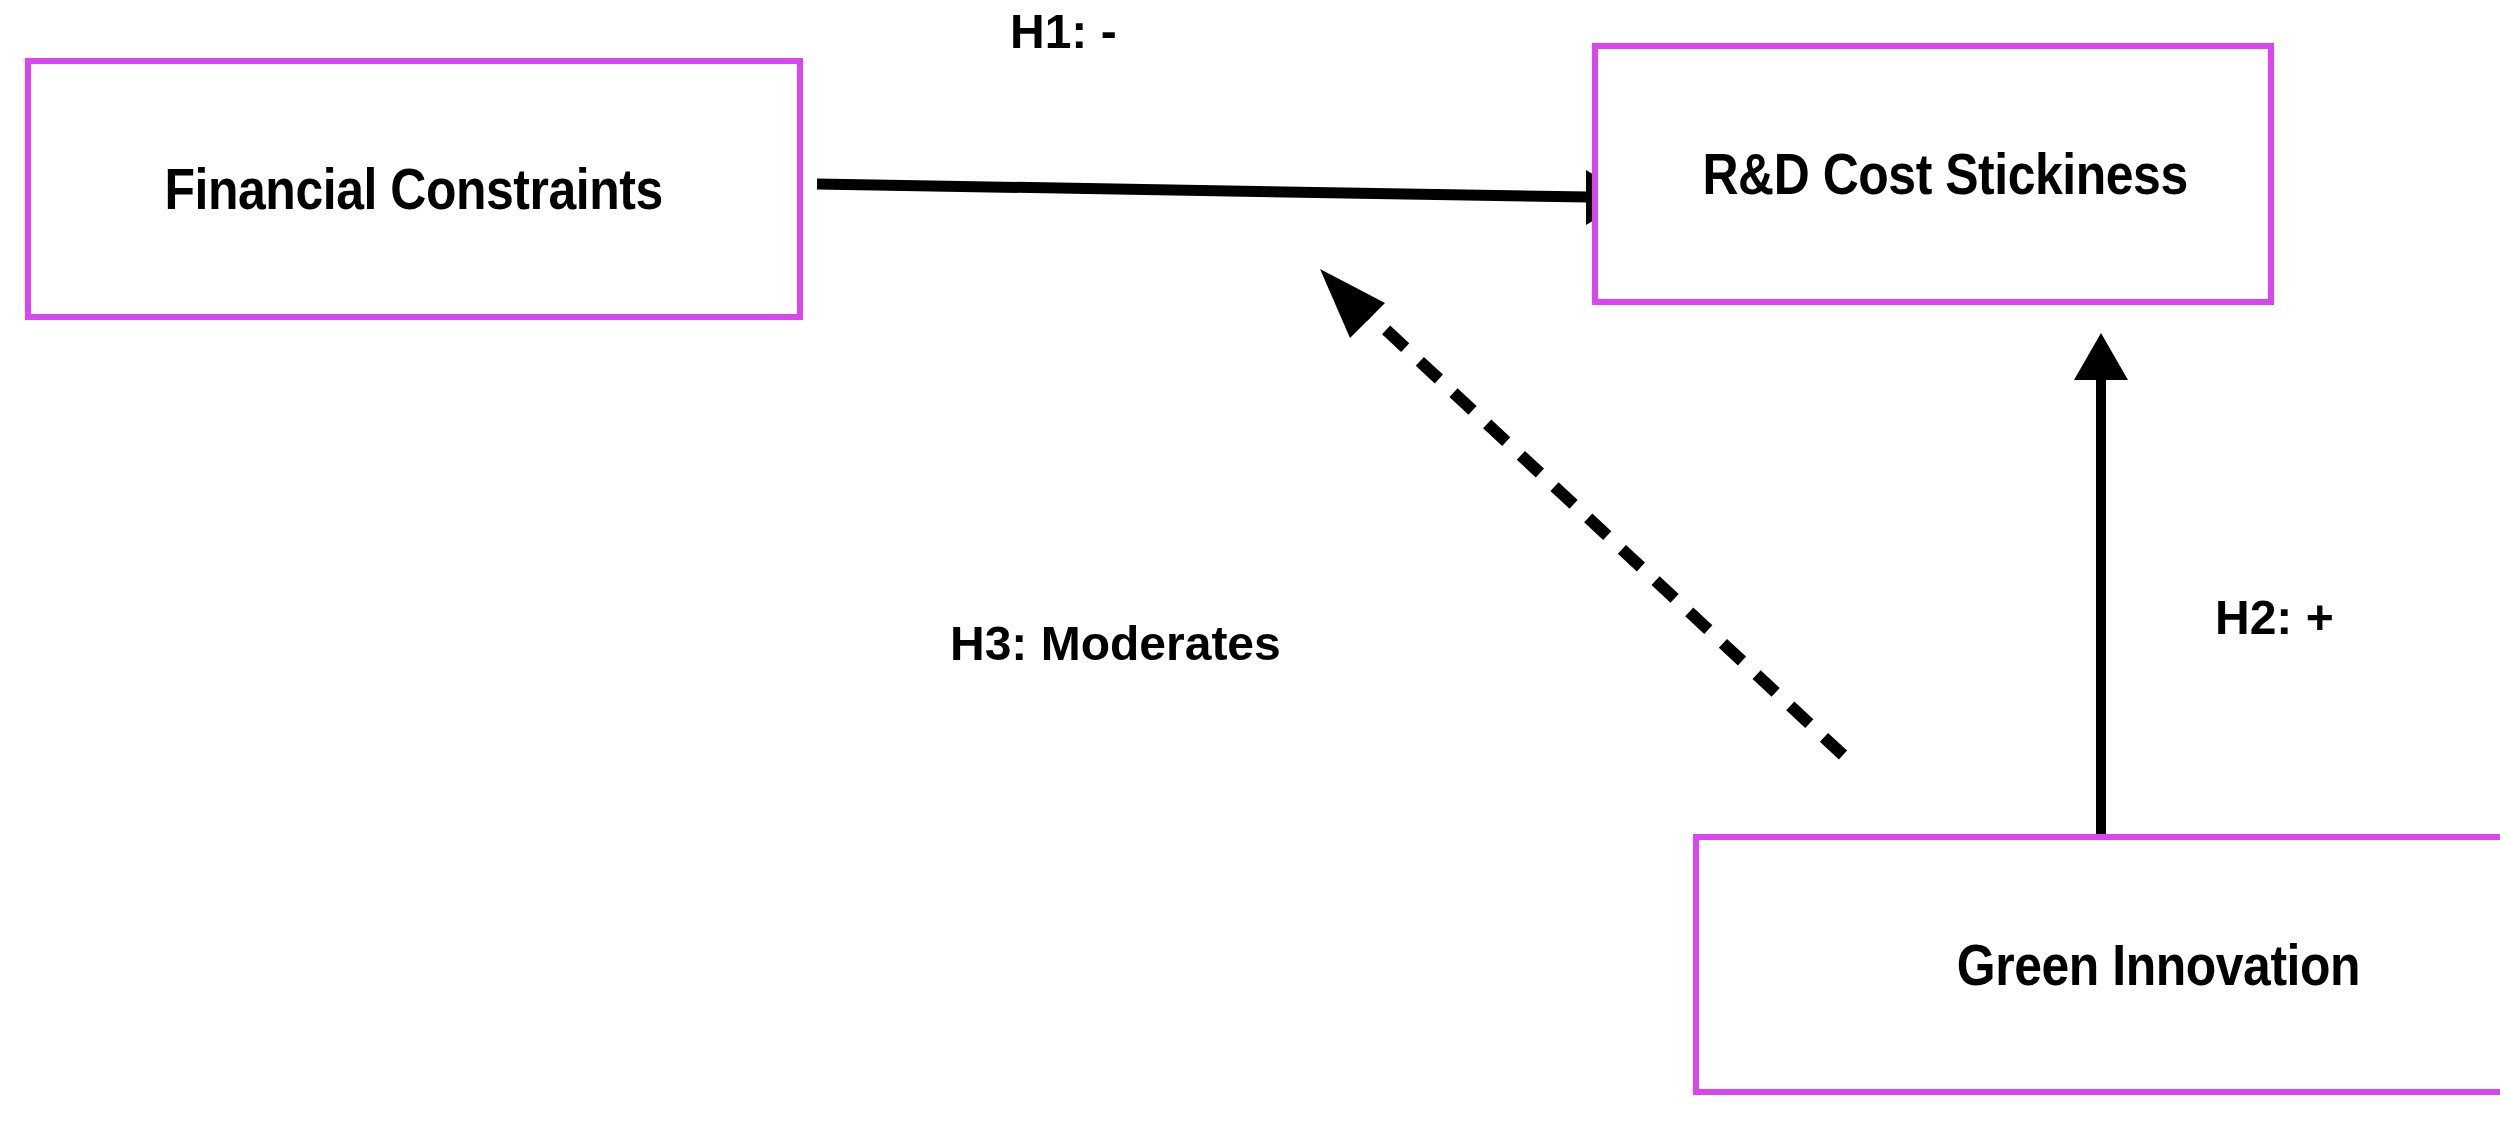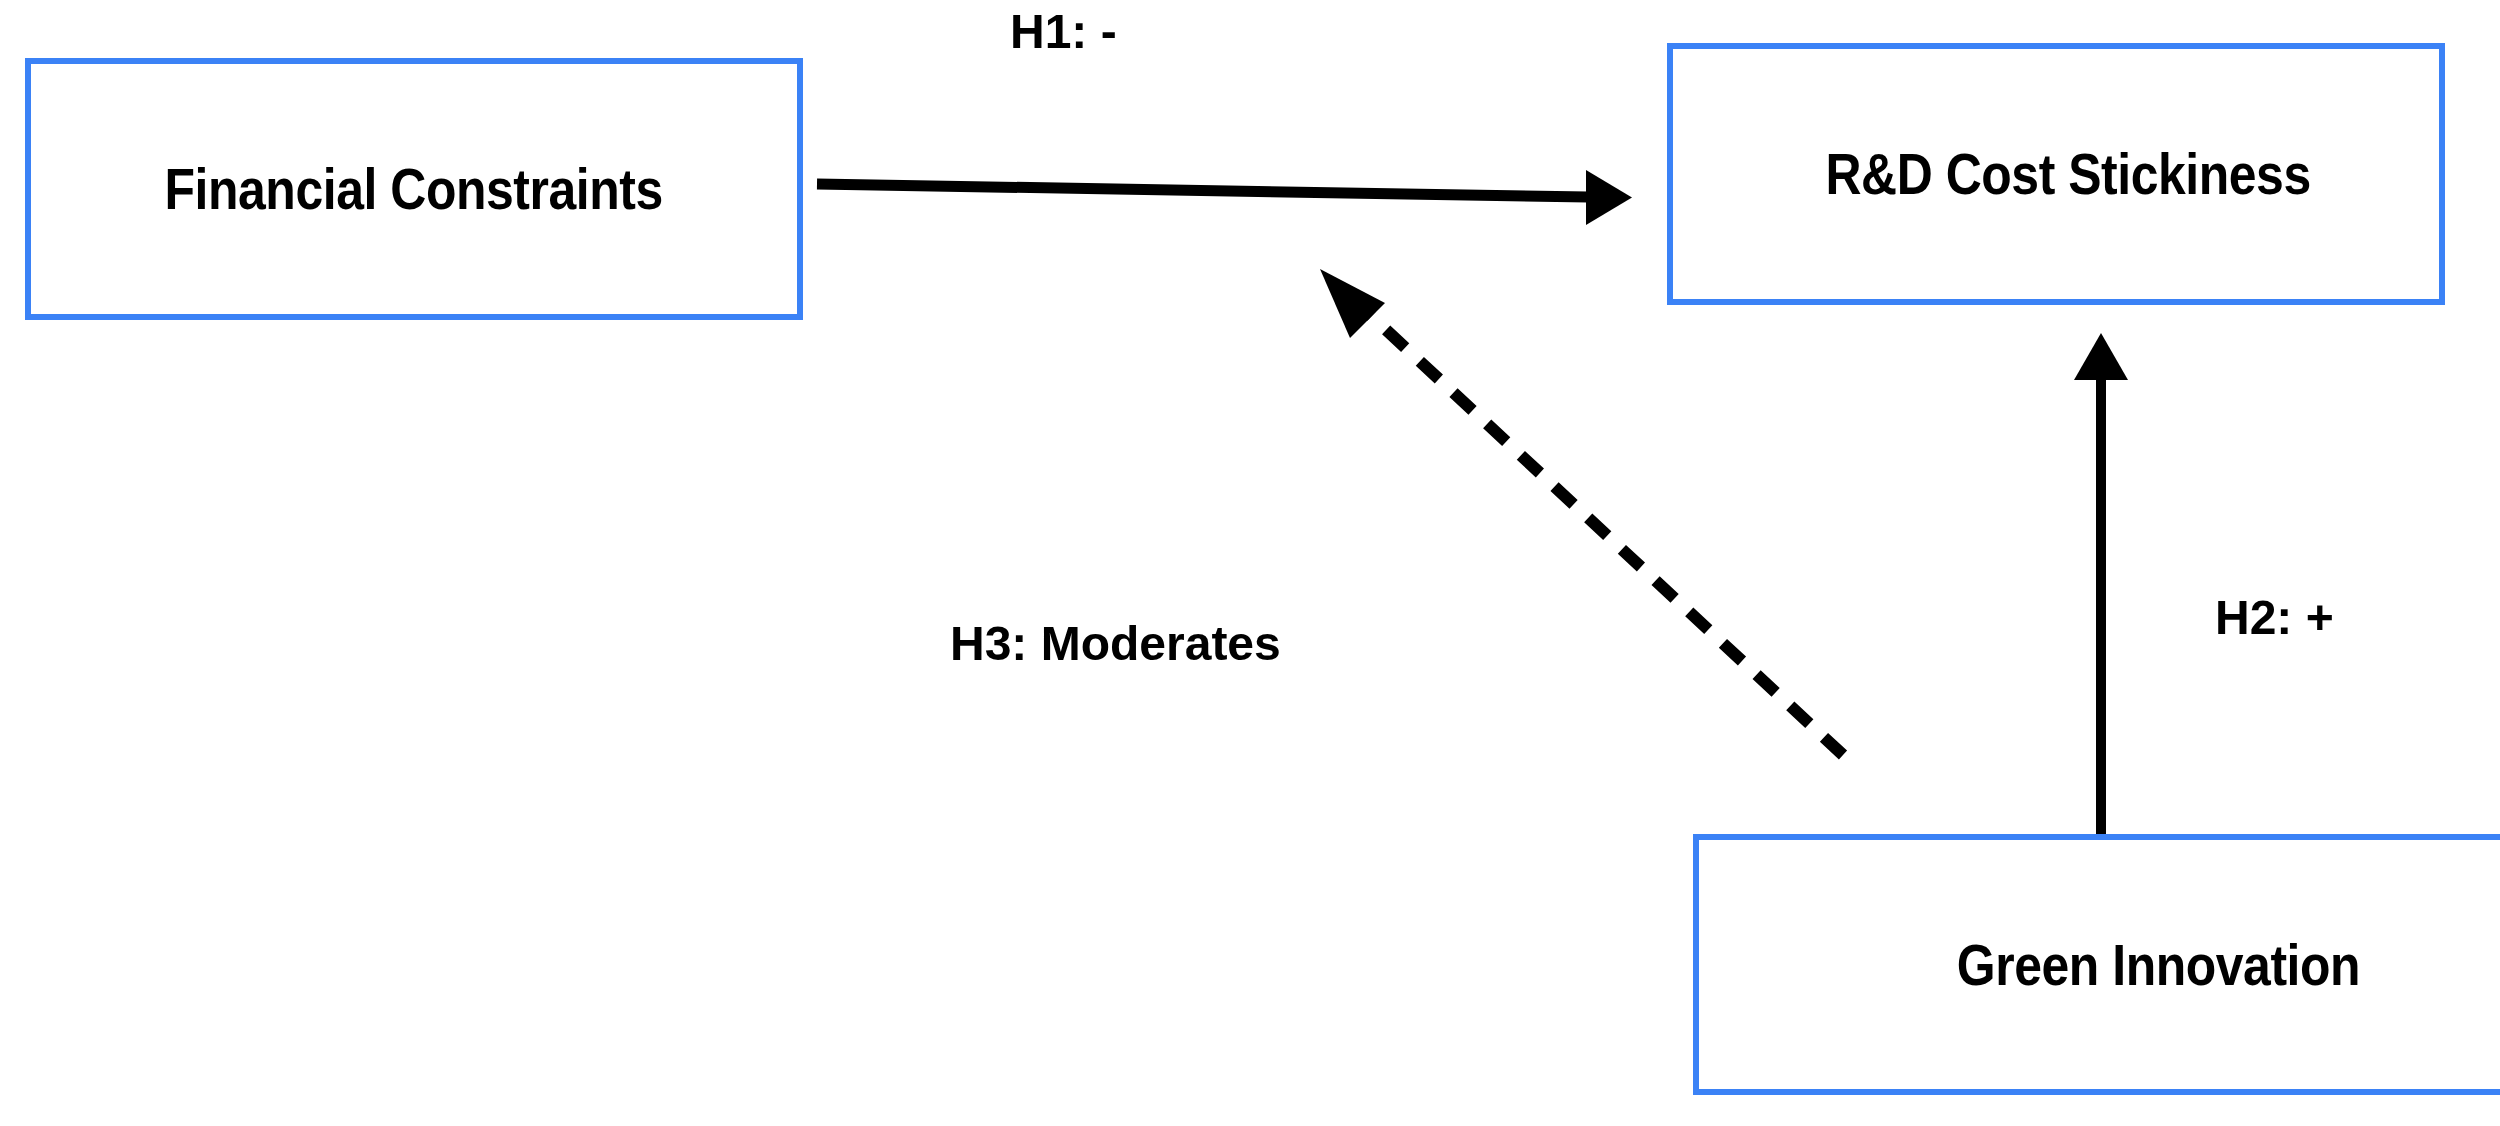--- a/index.html
+++ b/index.html
@@ -14,40 +14,40 @@
     position: relative;
     width: 2500px;
     height: 1126px;
     background: #ffffff;
     overflow: hidden;
   }
   .node-box {
     position: absolute;
     box-sizing: border-box;
     background: #ffffff;
-    border: 6px solid #3b82f6;
+    border: 6px solid #d946ef;
     display: flex;
     align-items: center;
     justify-content: center;
   }
   .node-label {
     font-family: "Liberation Sans", sans-serif;
     font-size: 58px;
     font-weight: 700;
     color: #000000;
     letter-spacing: -0.5px;
     transform: scaleX(0.86);
     white-space: nowrap;
     line-height: 1;
   }
   #box-financial-constraints {
     left: 25px;  top: 58px;  width: 778px;  height: 262px;
   }
   #box-rd-cost-stickiness {
-    left: 1667px; top: 43px;  width: 778px;  height: 262px; padding-left: 24px;
+    left: 1592px; top: 43px;  width: 682px;  height: 262px; padding-left: 24px;
   }
   #box-green-innovation {
     left: 1693px; top: 834px; width: 930px;  height: 261px;
   }
   .edge-label {
     position: absolute;
     font-family: "Liberation Sans", sans-serif;
     font-size: 48px;
     font-weight: 700;
     color: #000000;

